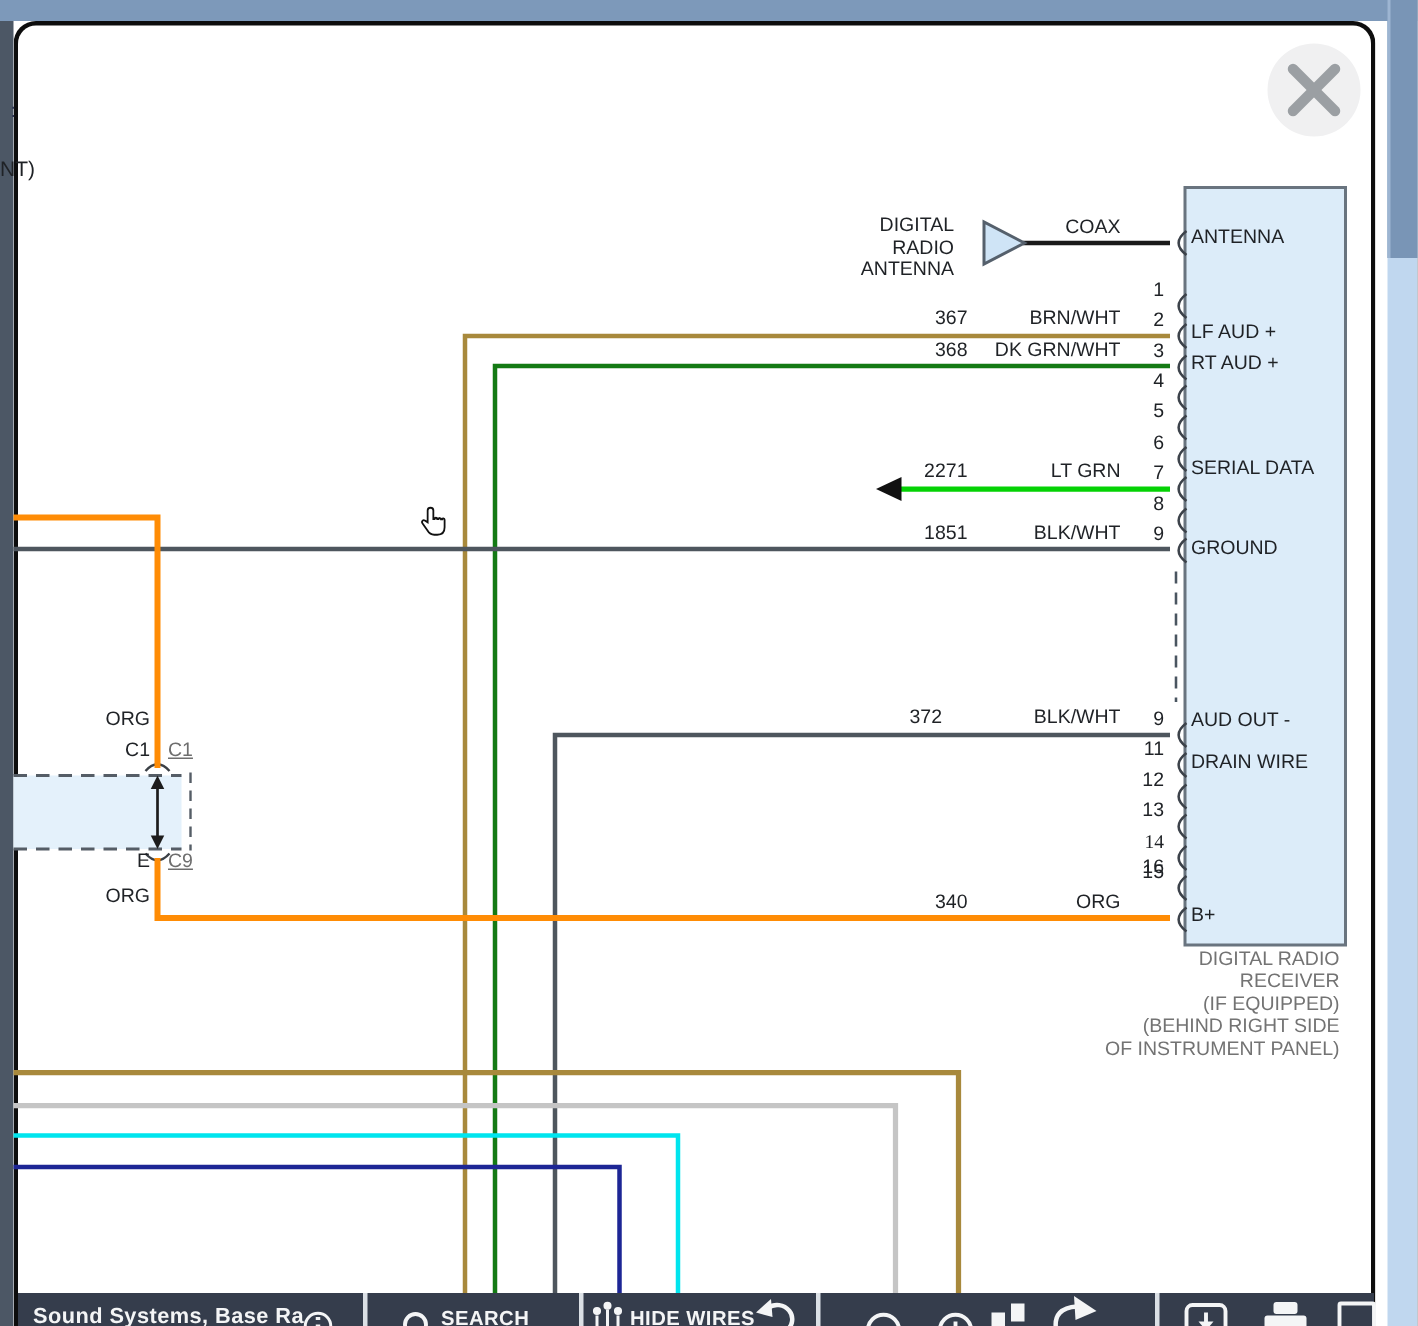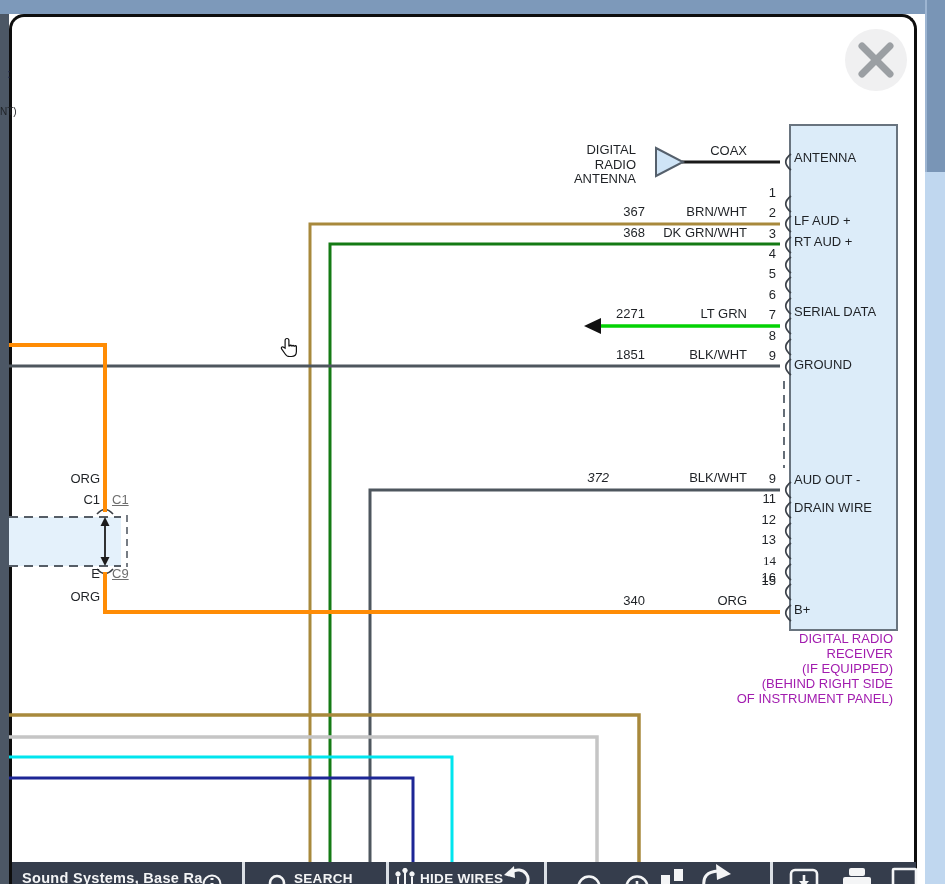--- a/index.html
+++ b/index.html
@@ -82,42 +82,42 @@
       <path d="M791,502 Q780.5,510 791,518"></path>
       <path d="M791,523 Q780.5,531 791,539"></path>
       <path d="M791,543 Q780.5,551 791,559"></path>
       <path d="M791,564 Q780.5,572 791,580"></path>
       <path d="M791,584 Q780.5,592 791,600"></path>
       <path d="M791,605 Q780.5,613 791,621"></path>
     </g>
     <line x1="784" y1="381" x2="784" y2="468" stroke="#4a5560" stroke-width="1.7" stroke-dasharray="8 6"></line>
   </svg>
 
-  <div class="lbl" style="left:0;top:105px;font-size:10px;">NT)</div>
+  <div class="lbl" style="left:0;top:105px;font-size:14px;">NT)</div>
   <div class="frag" style="left:7px;top:66px;font-size:13px;">:</div>
 
   <div class="lbl r" style="left:536px;top:143px;width:100px;">DIGITAL
 RADIO
 ANTENNA</div>
   <div class="lbl r" style="left:647px;top:144px;width:100px;">COAX</div>
 
   <div class="lbl r" style="left:597px;top:205px;width:48px;">367</div>
   <div class="lbl r" style="left:647px;top:205px;width:100px;">BRN/WHT</div>
   <div class="lbl r" style="left:597px;top:226px;width:48px;">368</div>
   <div class="lbl r" style="left:647px;top:226px;width:100px;">DK GRN/WHT</div>
   <div class="lbl r" style="left:597px;top:307px;width:48px;">2271</div>
   <div class="lbl r" style="left:647px;top:307px;width:100px;">LT GRN</div>
   <div class="lbl r" style="left:597px;top:348px;width:48px;">1851</div>
   <div class="lbl r" style="left:647px;top:348px;width:100px;">BLK/WHT</div>
-  <div class="lbl r" style="left:561px;top:471px;width:48px;font-style:italic;">372</div>
+  <div class="lbl r" style="left:580px;top:471px;width:48px;">372</div>
   <div class="lbl r" style="left:647px;top:471px;width:100px;">BLK/WHT</div>
   <div class="lbl r" style="left:597px;top:594px;width:48px;">340</div>
   <div class="lbl r" style="left:647px;top:594px;width:100px;">ORG</div>
 
-  <div class="lbl r" style="left:643px;top:631px;width:250px;line-height:15px;color:#a21caf;">DIGITAL RADIO
+  <div class="lbl r" style="left:643px;top:631px;width:250px;line-height:15px;color:#737373;">DIGITAL RADIO
 RECEIVER
 (IF EQUIPPED)
 (BEHIND RIGHT SIDE
 OF INSTRUMENT PANEL)</div>
 
   <div class="lbl r" style="left:60px;top:472px;width:40px;">ORG</div>
   <div class="lbl r" style="left:60px;top:493px;width:40px;">C1</div>
   <div class="lbl link" style="left:112px;top:493px;">C1</div>
   <div class="lbl r" style="left:60px;top:567px;width:40px;">E</div>
   <div class="lbl link" style="left:112px;top:567px;">C9</div>

